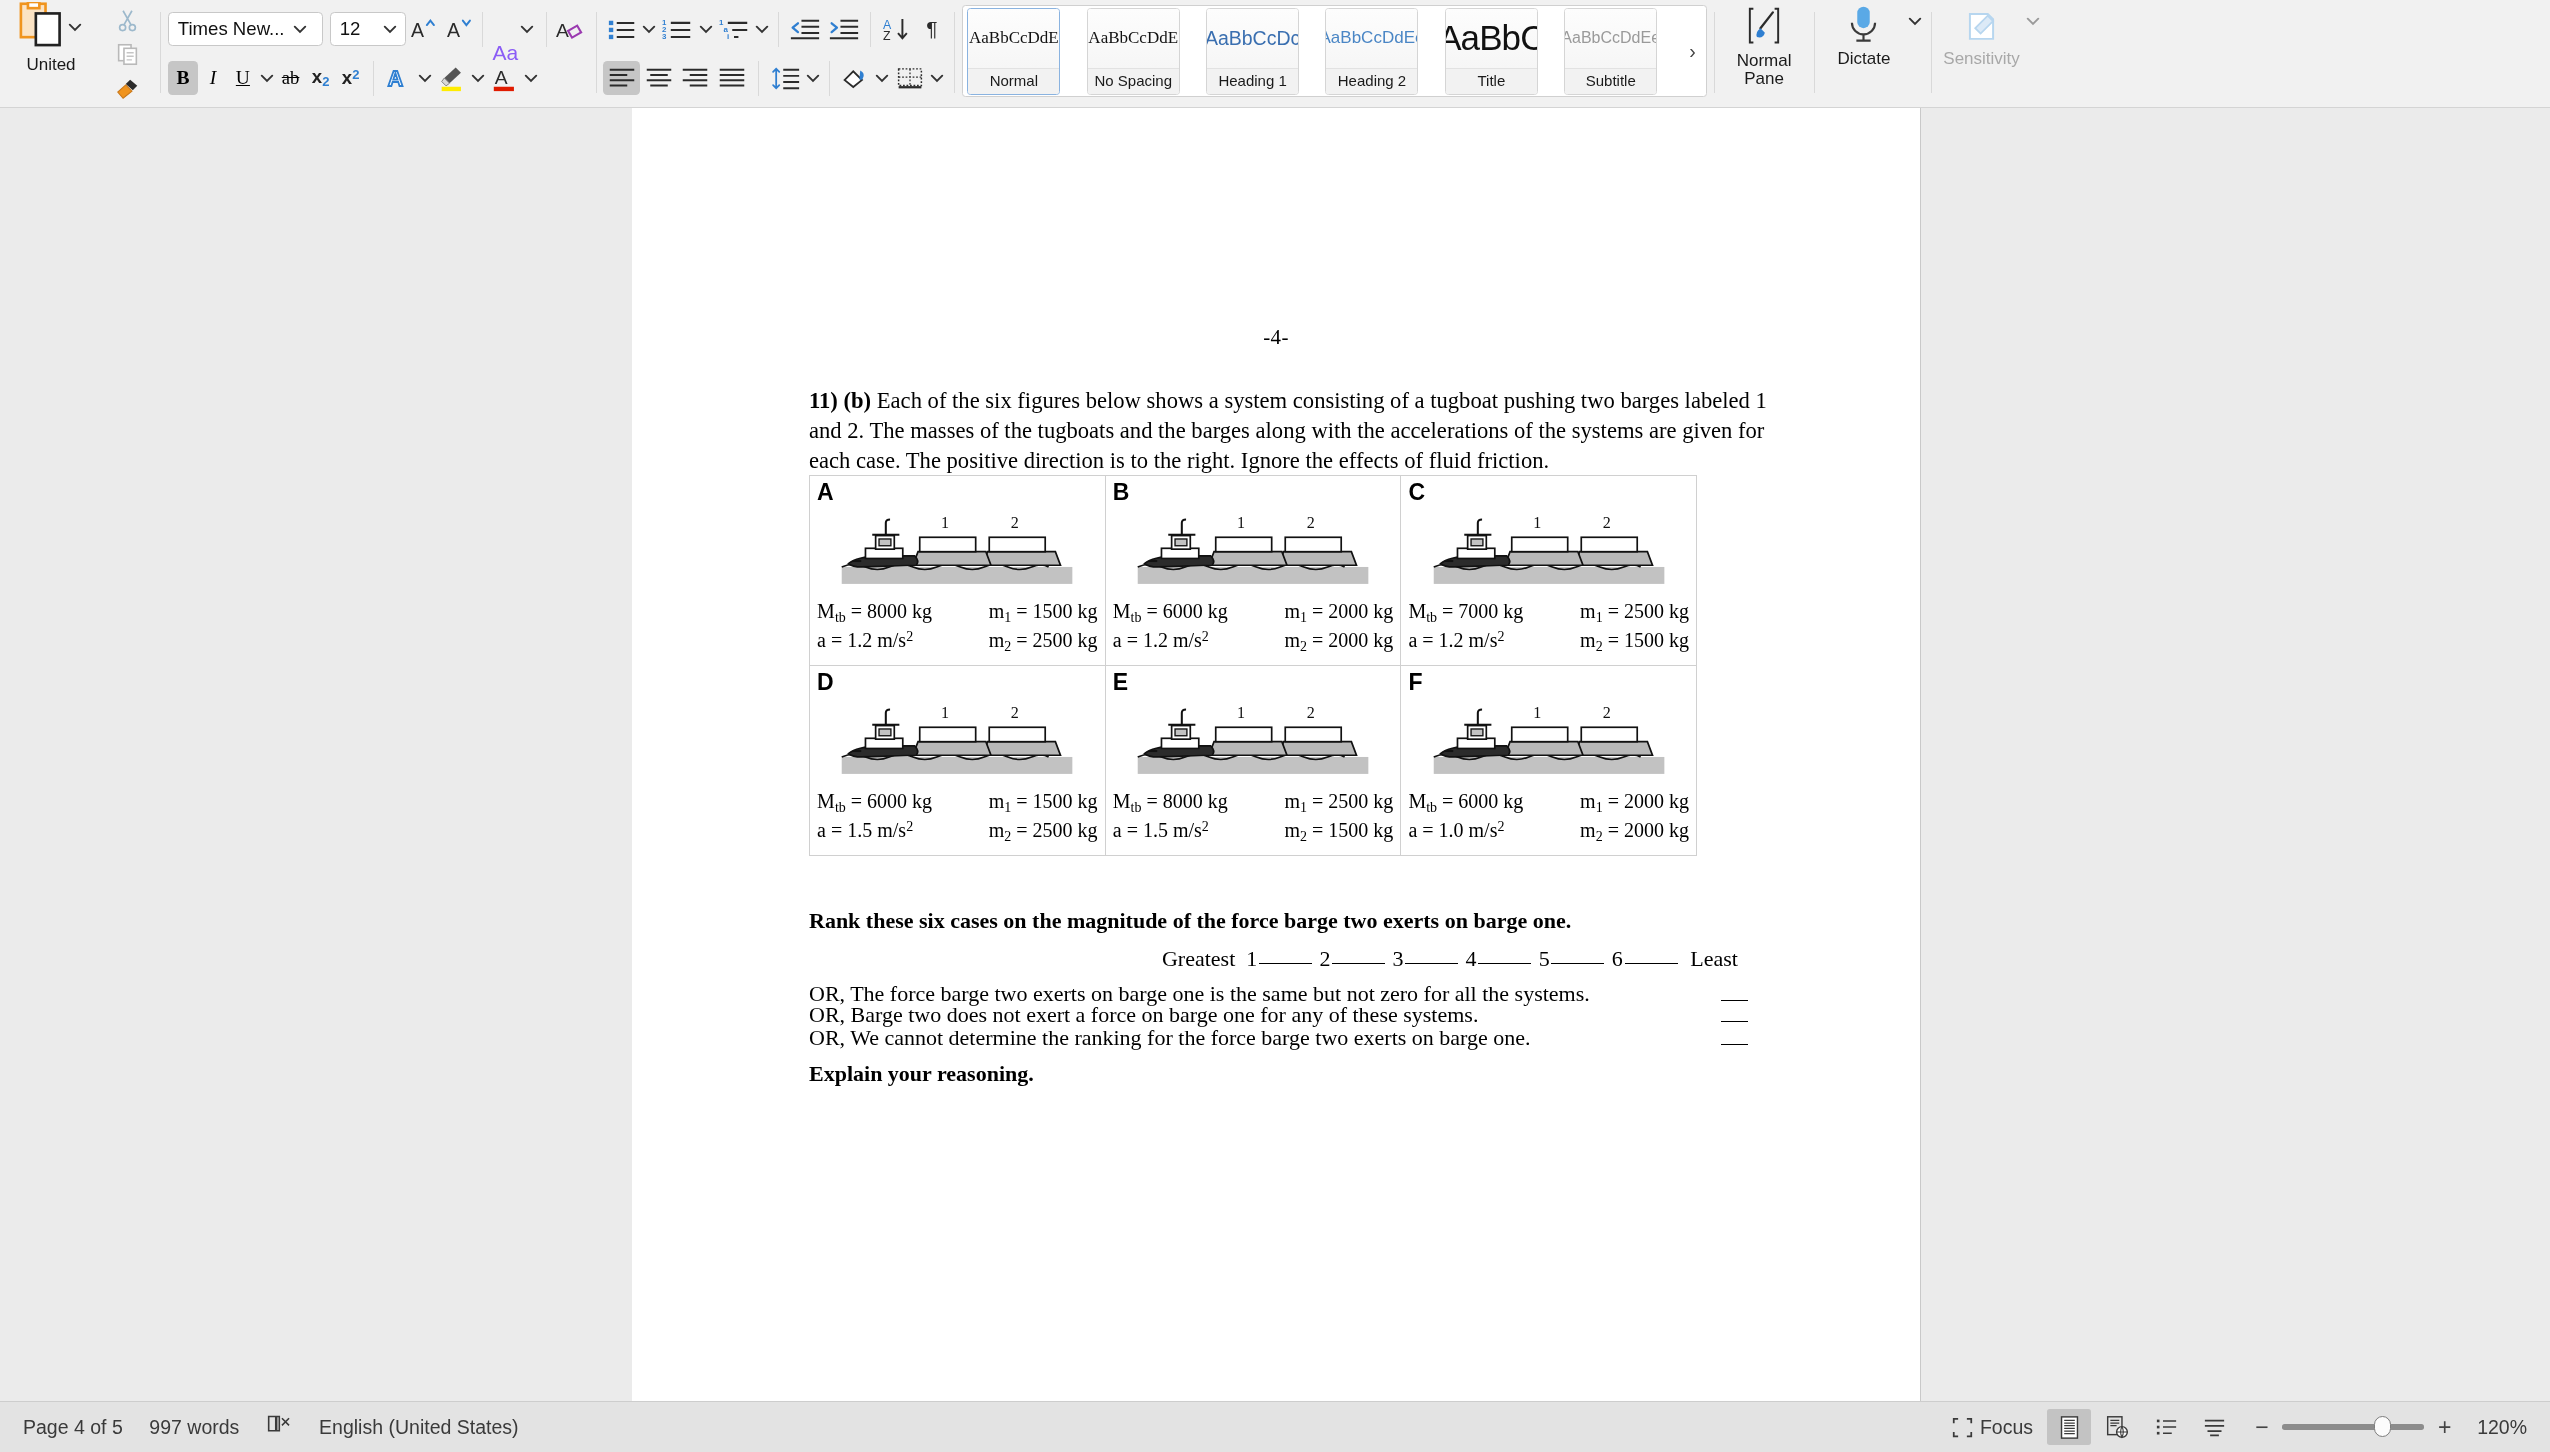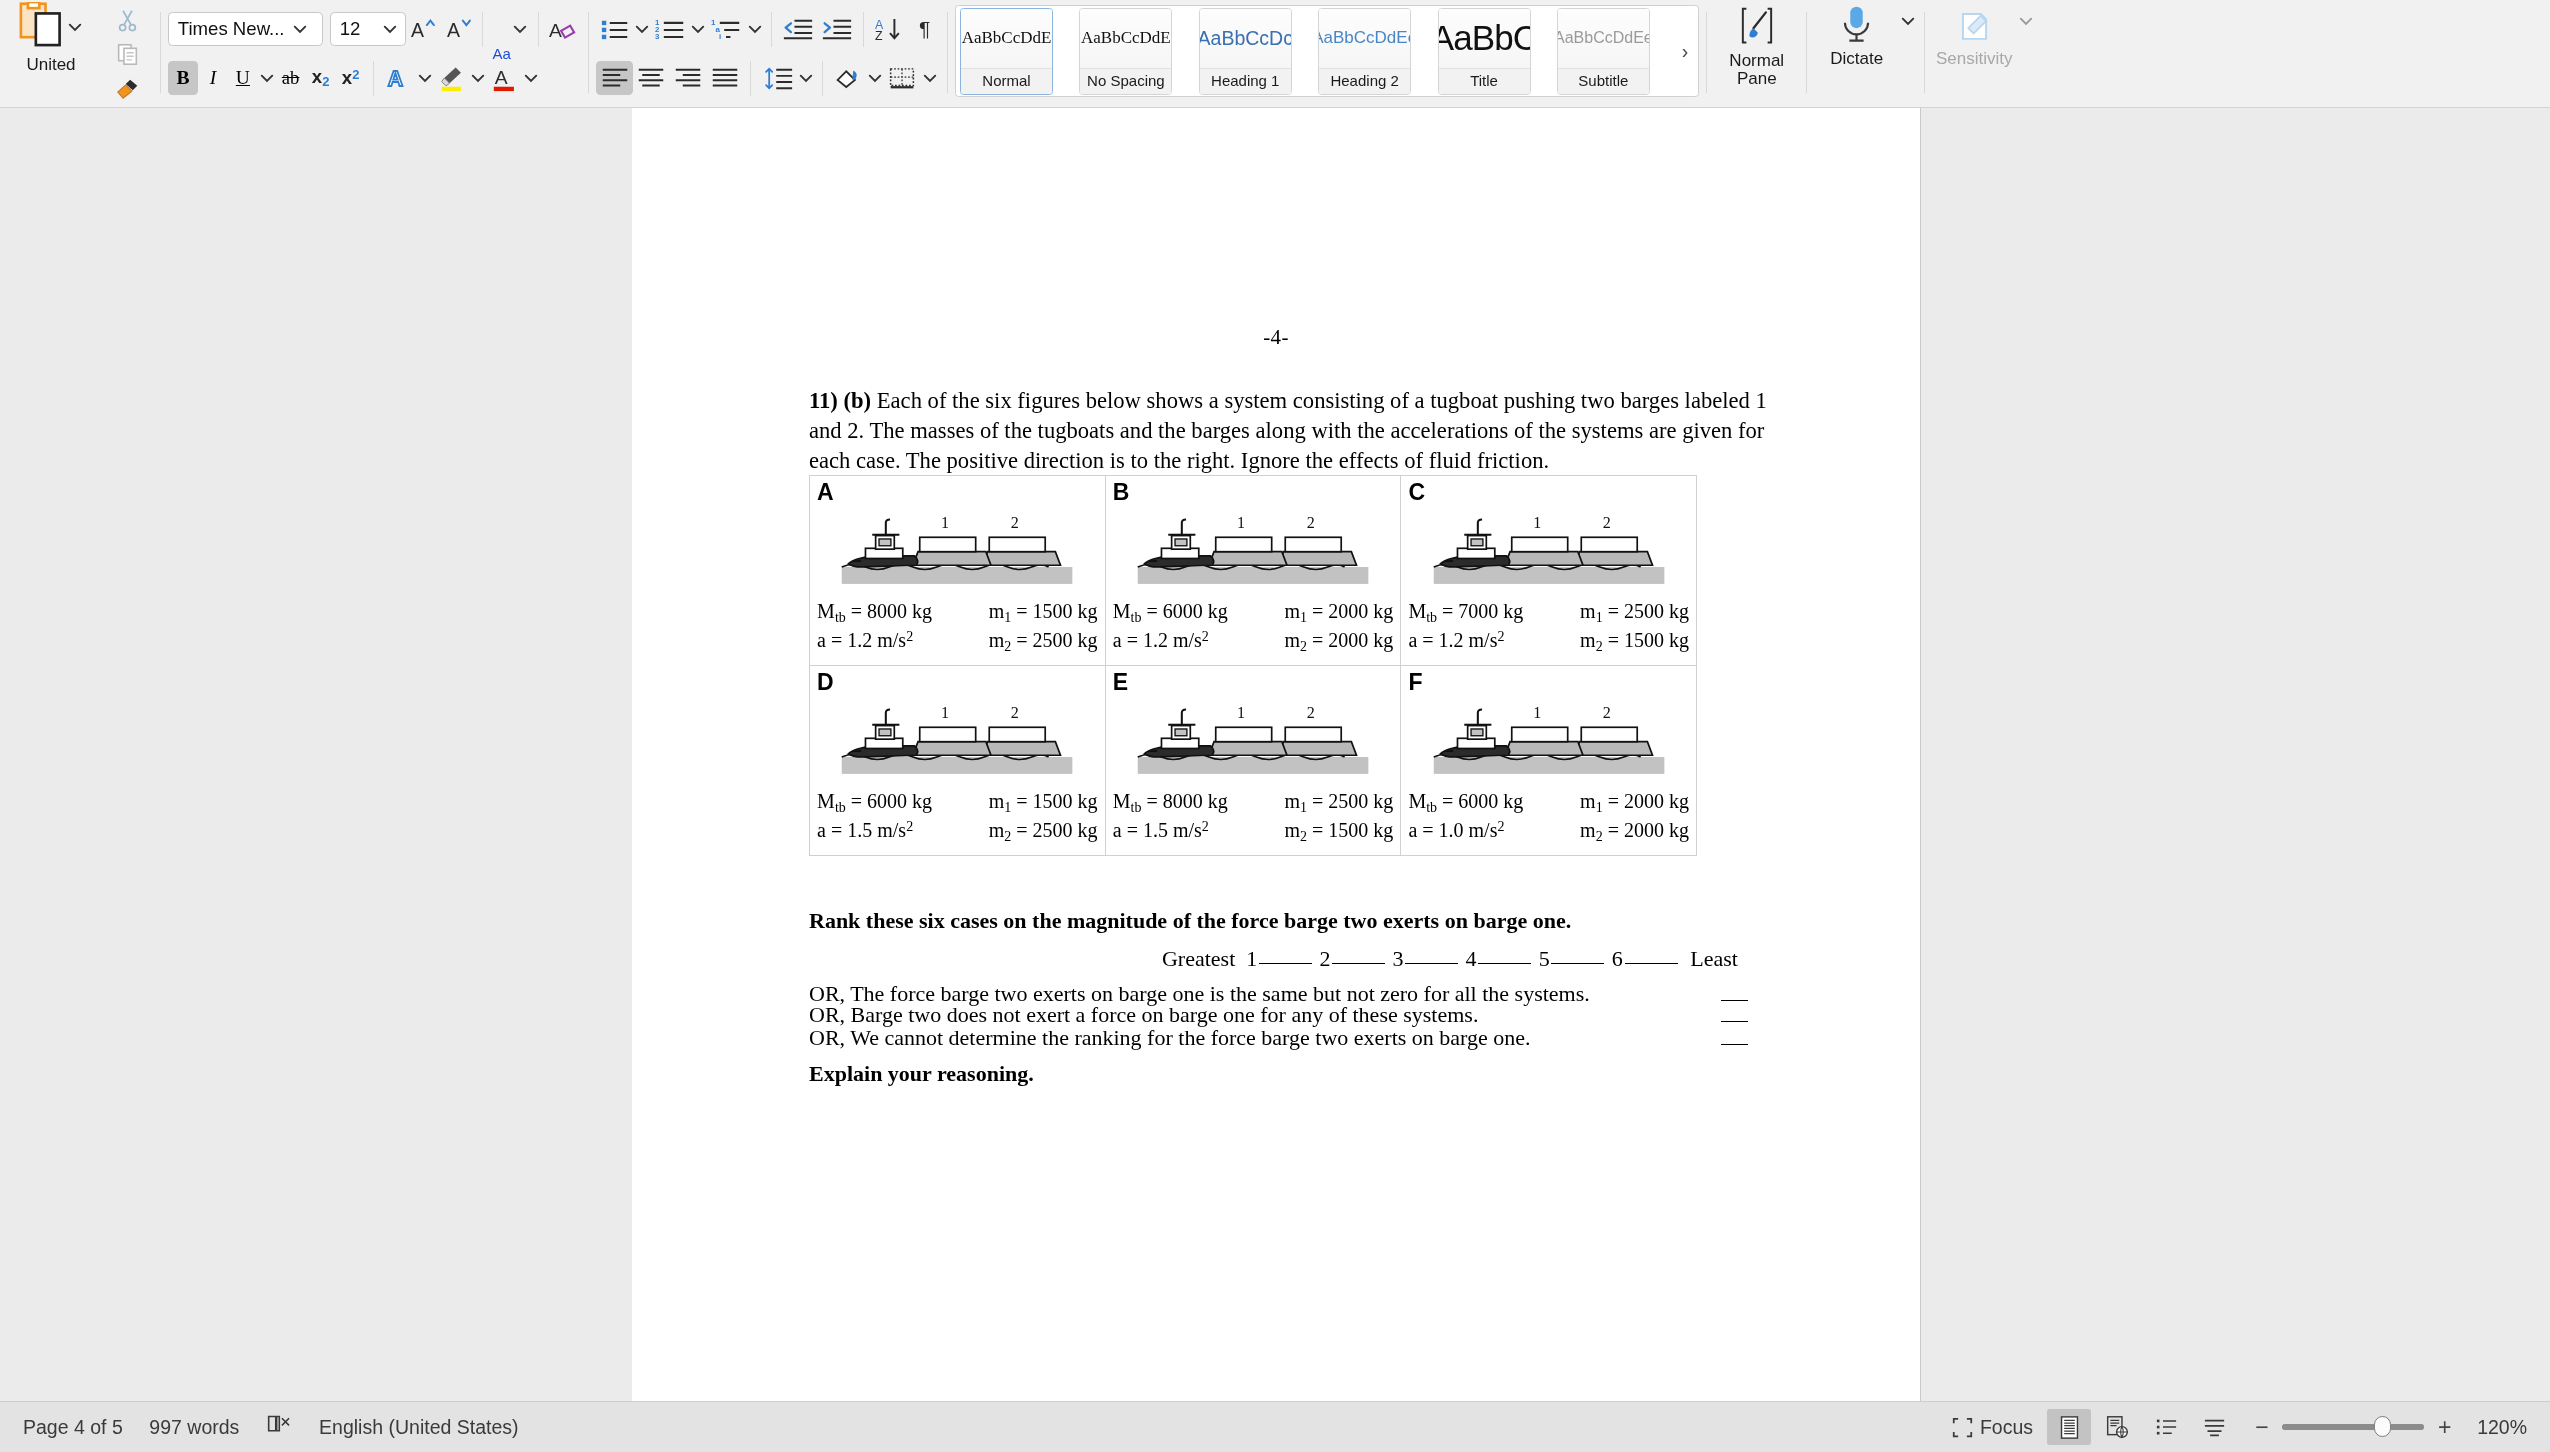--- a/index.html
+++ b/index.html
@@ -276,21 +276,21 @@
         </svg>
       </span>
       <span class="rbtn">
         <svg width="26.6" height="25" viewBox="0 0 30 28">
           <text x="1" y="23" font-family="Liberation Sans, sans-serif" font-size="22" fill="#2b2b2b">A</text>
           <path d="M19 4 L23 9 L27 4" stroke="#2f7fd1" stroke-width="2.2" fill="none" stroke-linecap="round"></path>
         </svg>
       </span>
       <div class="rsep" style="margin:7px 5.3px;"></div>
       <span class="rbtn">
-        <span style="font-size:15px;color:#1d4ed8;margin-top:48px;">Aa</span>
+        <span style="font-size:21px;color:#8b5cf6;margin-top:48px;">Aa</span>
         <span class="caret">
           <svg width="14" height="10.6" viewBox="0 0 16 12">
               <path d="M2 3 L8 9 L14 3" stroke="#333" stroke-width="2.2" fill="none" stroke-linecap="round"></path>
             </svg>
         </span>
       </span>
       <div class="rsep" style="margin:7px 5.3px;"></div>
       <span class="rbtn">
         <svg width="28" height="25" viewBox="0 0 32 28">
           <text x="0" y="23" font-family="Liberation Sans, sans-serif" font-size="22" fill="#2b2b2b">A</text>

